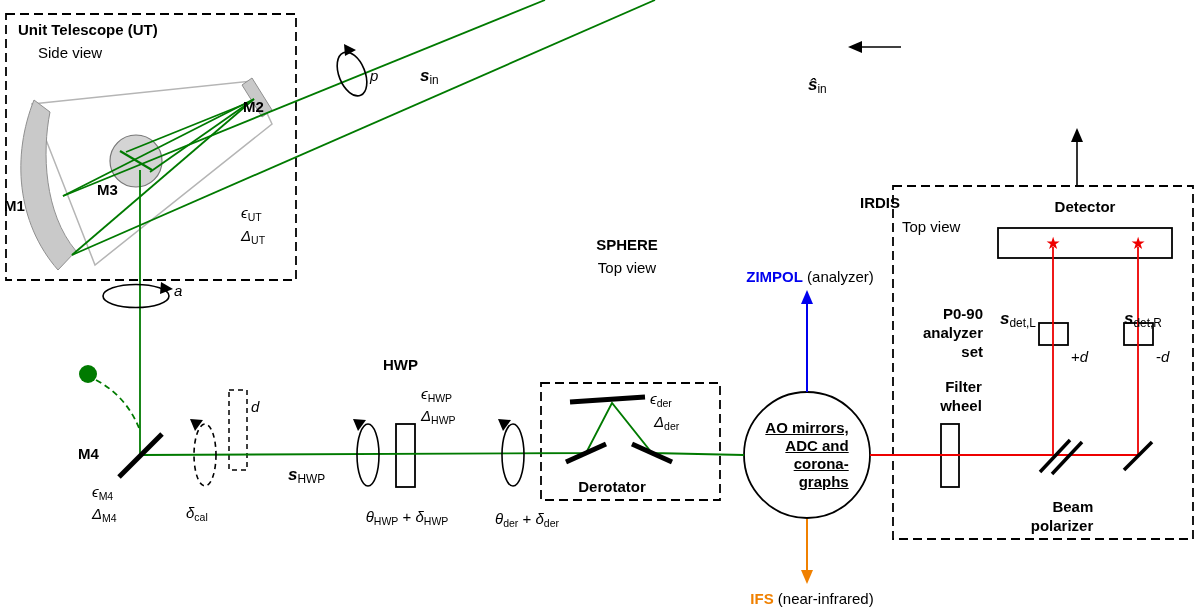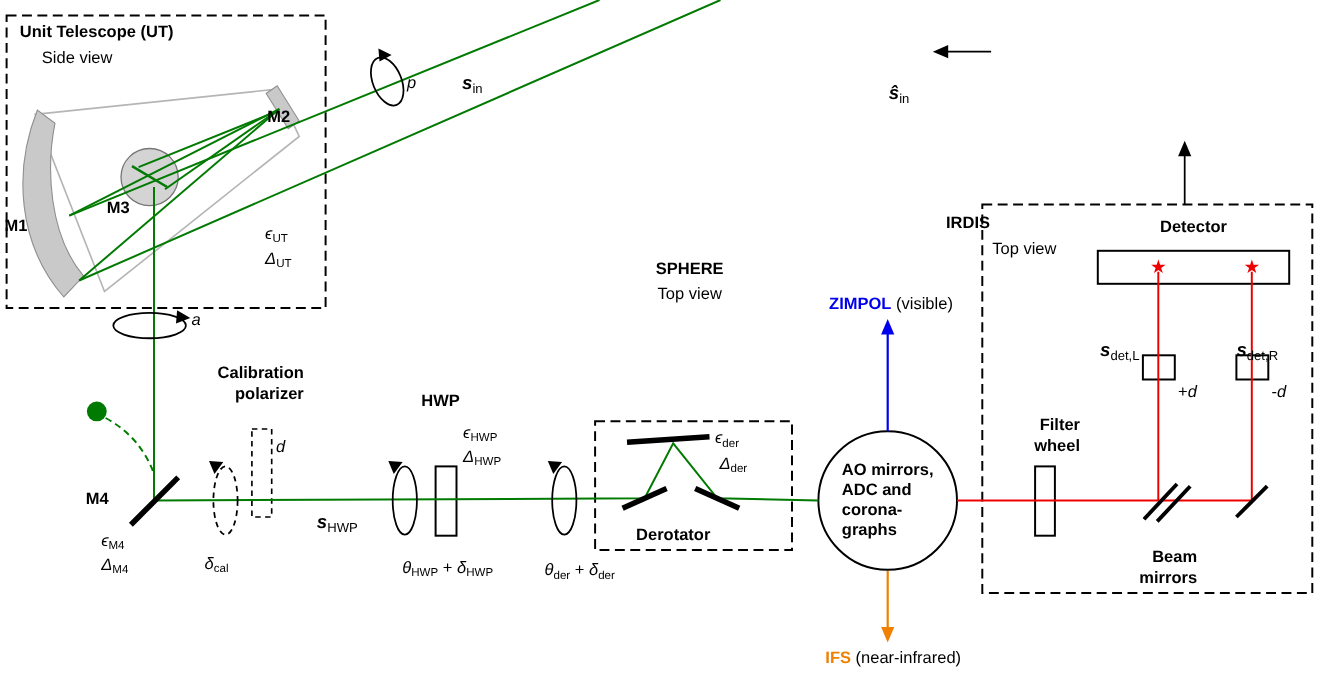--- a/index.html
+++ b/index.html
@@ -10,21 +10,21 @@
   body{position:relative;background:#fff;color:#000;font-family:"Liberation Sans",sans-serif;overflow:hidden;}
   #scene{position:absolute;inset:0;width:1016px;height:616px;}
   svg{position:absolute;left:0;top:0;}
   .lbl{position:absolute;font-size:15px;line-height:19px;white-space:nowrap;}
   .b{font-weight:bold;}
   .i{font-style:italic;}
   .bi{font-weight:bold;font-style:italic;}
   .sub{font-size:0.7em;vertical-align:-0.28em;}
   .pre{white-space:pre-line;text-align:center;}
   .ctr{transform:translateX(-50%);text-align:right;}
-  .cc{transform:translate(-50%,-50%);text-align:left;}
+  .cc{transform:translate(-50%,-50%);text-align:right;text-decoration:underline;}
   .fs17{font-size:17px;margin-top:44px;}
   .blue-t{color:var(--blue);}
   .orange-t{color:var(--orange);}
   .star{position:absolute;transform:translate(-50%,-50%);color:var(--red);font-size:17px;line-height:17px;}
   #processing-box{position:absolute;left:903px;top:27px;width:249px;height:99px;background:var(--cyan);
     border:1.5px solid #000;display:flex;align-items:center;justify-content:center;
     font-size:15px;line-height:23px;white-space:pre-line;text-align:center;}
   
   .dashbox{fill:none;stroke:#000;stroke-width:1.8;stroke-dasharray:9 5;}
   .tube{fill:none;stroke:#b5b5b5;stroke-width:1.5;}
@@ -124,51 +124,51 @@
 <div class="lbl b" style="left:97px;top:180px">M3</div>
 <div class="lbl b" style="left:4px;top:196px">M1</div>
 <div class="lbl" style="left:241px;top:203px"><span class="i">ϵ</span><span class="sub">UT</span></div>
 <div class="lbl" style="left:241px;top:226px"><span class="i">Δ</span><span class="sub">UT</span></div>
 <div class="lbl fs17" style="left:420px;top:22px"><span class="bi">s</span><span class="sub">in</span></div>
 <div class="lbl" style="left:370px;top:66px"><span class="i">p</span></div>
 <div class="lbl" style="left:174px;top:281px"><span class="i">a</span></div>
 <div class="lbl b" style="left:78px;top:444px">M4</div>
 <div class="lbl" style="left:92px;top:482px"><span class="i">ϵ</span><span class="sub">M4</span></div>
 <div class="lbl" style="left:92px;top:504px"><span class="i">Δ</span><span class="sub">M4</span></div>
-<div class="lbl b pre ctr" style="left:237px;top:330px">Calibration
-polarizer</div>
 <div class="lbl" style="left:251px;top:397px"><span class="i">d</span></div>
 <div class="lbl" style="left:186px;top:503px"><span class="i">δ</span><span class="sub">cal</span></div>
 <div class="lbl fs17" style="left:288px;top:421px"><span class="bi">s</span><span class="sub">HWP</span></div>
 <div class="lbl b" style="left:383px;top:355px">HWP</div>
 <div class="lbl" style="left:421px;top:384px"><span class="i">ϵ</span><span class="sub">HWP</span></div>
 <div class="lbl" style="left:421px;top:406px"><span class="i">Δ</span><span class="sub">HWP</span></div>
 <div class="lbl ctr" style="left:407px;top:507px"><span class="i">θ</span><span class="sub">HWP</span><span> + </span><span class="i">δ</span><span class="sub">HWP</span></div>
 <div class="lbl ctr" style="left:527px;top:509px"><span class="i">θ</span><span class="sub">der</span><span> + </span><span class="i">δ</span><span class="sub">der</span></div>
 <div class="lbl b ctr" style="left:627px;top:235px">SPHERE</div>
 <div class="lbl ctr" style="left:627px;top:258px">Top view</div>
 <div class="lbl b ctr" style="left:612px;top:477px">Derotator</div>
 <div class="lbl" style="left:650px;top:389px"><span class="i">ϵ</span><span class="sub">der</span></div>
 <div class="lbl" style="left:654px;top:412px"><span class="i">Δ</span><span class="sub">der</span></div>
-<div class="lbl ctr" style="left:810px;top:267px"><span class="b blue-t">ZIMPOL</span><span> (visible)</span></div>
+<div class="lbl ctr" style="left:810px;top:267px"><span class="b blue-t">ZIMPOL</span><span> (analyzer)</span></div>
 <div class="lbl b pre cc" style="left:807px;top:455px;line-height:18px">AO mirrors,
 ADC and
 corona-
 graphs</div>
 <div class="lbl ctr" style="left:812px;top:589px"><span class="b orange-t">IFS</span><span> (near-infrared)</span></div>
 <div class="lbl b" style="left:860px;top:193px">IRDIS</div>
 <div class="lbl" style="left:902px;top:217px">Top view</div>
 <div class="lbl b ctr" style="left:1085px;top:197px">Detector</div>
 <div class="lbl fs17" style="left:1000px;top:265px"><span class="bi">s</span><span class="sub">det,L</span></div>
 <div class="lbl fs17" style="left:1124px;top:265px"><span class="bi">s</span><span class="sub">det,R</span></div>
+<div class="lbl b pre ctr" style="left:950px;top:304px">P0-90
+analyzer set</div>
 <div class="lbl" style="left:1071px;top:347px"><span>+</span><span class="i">d</span></div>
 <div class="lbl" style="left:1156px;top:347px"><span>-</span><span class="i">d</span></div>
 <div class="lbl b pre ctr" style="left:961px;top:377px">Filter
 wheel</div>
 <div class="lbl b pre ctr" style="left:1062px;top:497px">Beam
-mirrors</div>
+polarizer</div>
 <div class="lbl fs17" style="left:808px;top:31px"><span class="bi">ŝ</span><span class="sub">in</span></div>
 
 
 <span class="star" style="left:1053px;top:243px">★</span>
 <span class="star" style="left:1138px;top:243px">★</span>
 
 </div>
 
 </body></html>

